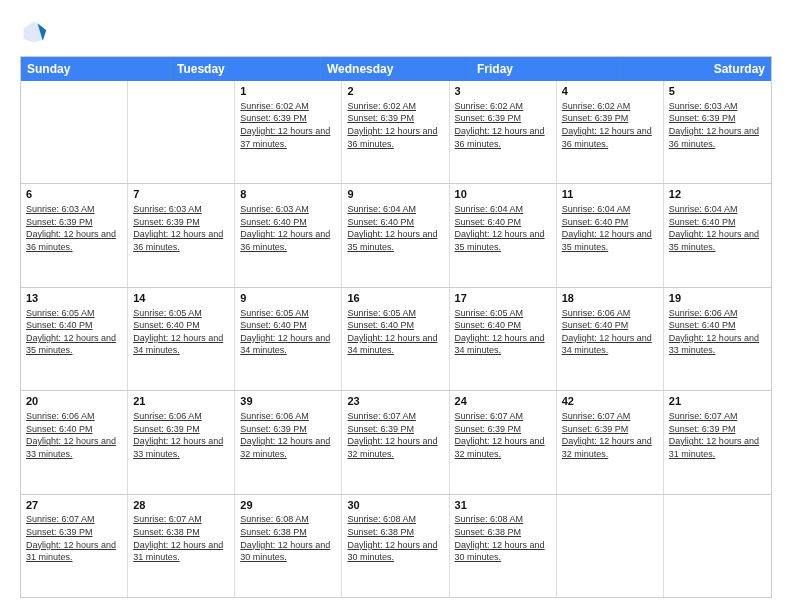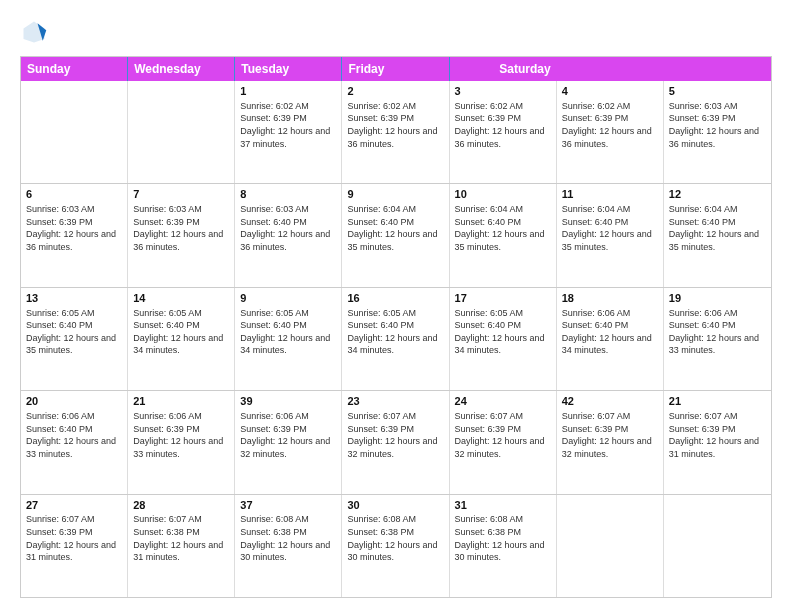--- a/index.html
+++ b/index.html
@@ -46,22 +46,22 @@
       color: #444;
     }
     .calendar {
       flex: 1;
       display: flex;
       flex-direction: column;
       border: 1px solid #ccc;
     }
     .cal-header {
       display: grid;
-      grid-template-columns: repeat(7, 1fr);
-      background: #d946ef;
+      grid-template-columns: repeat(5, 1fr);
+      background: #3b82f6;
     }
     .cal-header-cell {
       color: #fff;
       font-size: 12px;
       font-weight: bold;
       padding: 5px 6px;
       text-align: left;
       border-right: 1px solid #3a8fd4;
     }
     .cal-header-cell:last-child { border-right: none; text-align: right; }
@@ -93,20 +93,21 @@
       font-size: 11px;
       font-weight: bold;
       color: #111;
       display: block;
       margin-bottom: 1px;
     }
     .cal-cell .day-info {
       font-size: 9px;
       color: #333;
       line-height: 1.4;
+      text-decoration: underline;
     }
   </style>
 </head>
 <body>
 
 <div class="page">
   <div class="header">
     <div class="logo">
       <svg class="logo-icon" viewBox="0 0 32 32">
         <polygon points="16,4 28,12 28,24 16,28 4,24 4,12" fill="#1a6fbd" opacity="0.15"></polygon>
@@ -121,22 +122,22 @@
     </div>
     <div class="title-block">
       <div class="month-title"></div>
       <div class="subtitle"></div>
     </div>
   </div>
 
   <div class="calendar">
     <div class="cal-header">
     <div class="cal-header-cell">Sunday</div>
+        <div class="cal-header-cell">Tuesday</div>
         <div class="cal-header-cell">Wednesday</div>
-        <div class="cal-header-cell">Tuesday</div>
         <div class="cal-header-cell">Friday</div>
         <div class="cal-header-cell">Saturday</div>
       </div>
     <div class="cal-body">
     <div class="cal-row">
           <div class="cal-cell empty"></div>
           <div class="cal-cell empty"></div>
           <div class="cal-cell">
             <span class="day-num">1</span>
             <div class="day-info" style="white-space: pre-line;">Sunrise: 6:02 AM
@@ -307,21 +308,21 @@
 Sunset: 6:39 PM
 Daylight: 12 hours and 31 minutes.</div>
           </div>
           <div class="cal-cell">
             <span class="day-num">28</span>
             <div class="day-info" style="white-space: pre-line;">Sunrise: 6:07 AM
 Sunset: 6:38 PM
 Daylight: 12 hours and 31 minutes.</div>
           </div>
           <div class="cal-cell">
-            <span class="day-num">37</span>
+            <span class="day-num">29</span>
             <div class="day-info" style="white-space: pre-line;">Sunrise: 6:08 AM
 Sunset: 6:38 PM
 Daylight: 12 hours and 30 minutes.</div>
           </div>
           <div class="cal-cell">
             <span class="day-num">30</span>
             <div class="day-info" style="white-space: pre-line;">Sunrise: 6:08 AM
 Sunset: 6:38 PM
 Daylight: 12 hours and 30 minutes.</div>
           </div>

